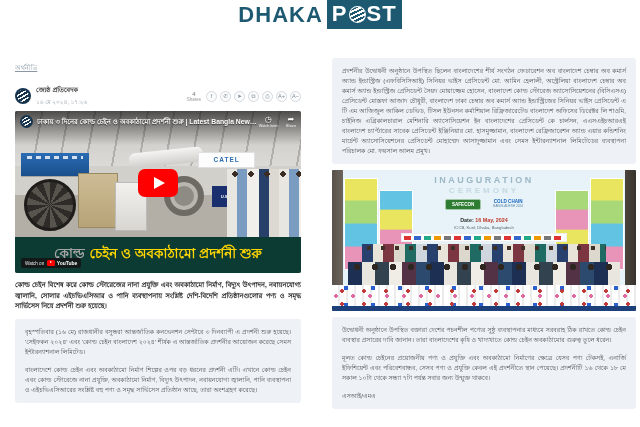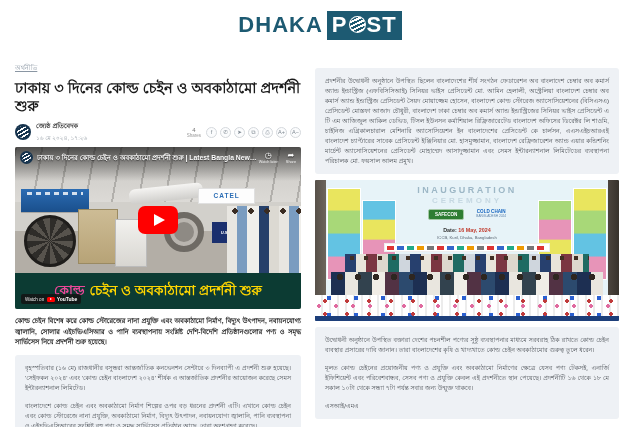--- a/index.html
+++ b/index.html
@@ -2,32 +2,32 @@
 <html><head>
 <meta charset="utf-8">
 <style>
   * { margin:0; padding:0; box-sizing:border-box; }
   html,body { width:640px; height:427px; overflow:hidden; background:#fff;
     font-family:"Liberation Sans","DejaVu Sans",sans-serif; }
   .page { position:relative; width:640px; height:427px; background:#fff; }
 
   
   .hdr { position:absolute; top:0; left:0; width:640px; height:50px;
-    display:flex; align-items:center; justify-content:center; }
+    display:flex; align-items:flex-start; justify-content:center; }
   .logo { display:flex; align-items:center; gap:4px; }
   .logo-dhaka { font-size:22px; font-weight:bold; color:#1d5a72; letter-spacing:1px; }
   .logo-box { background:#1d5a72; color:#fff; font-size:22px; font-weight:bold;
     letter-spacing:1px; padding:1px 5px 2px 5px; display:flex; align-items:center; gap:1px; }
   .logo-globe { width:17px; height:17px; border-radius:50%; background:#fff; position:relative; overflow:hidden; }
   .logo-globe::before { content:""; position:absolute; inset:1px;
     background:repeating-linear-gradient(-25deg,#1d5a72 0 2px,transparent 2px 4px); border-radius:50%; }
 
   
   .col-l { position:absolute; left:15px; top:56px; width:286px; }
-  .col-r { position:absolute; left:315px; top:58px; width:304px;margin-top:10px; }
+  .col-r { position:absolute; left:332px; top:58px; width:304px; }
 
   .cat { font-size:6.5px; color:#8a96a3; text-decoration:underline; margin-bottom:5px; display:inline-block; }
   .headline { font-size:14.5px; font-weight:bold; color:#1b1b1b; line-height:1.25; }
 
   .byline { display:flex; align-items:center; margin-top:7px; height:20px; }
   .avatar { width:16px; height:16px; border-radius:50%; overflow:hidden; position:relative;
     background:#17344e; flex:0 0 auto; }
   .avatar::before { content:""; position:absolute; inset:2px;
     background:repeating-linear-gradient(-30deg,#fff 0 1.5px,transparent 1.5px 3.5px); border-radius:50%; }
   .by-meta { margin-left:5px; }
@@ -83,21 +83,21 @@
   .vt-act .l { font-size:3.8px; opacity:.9; }
   .vt-play { position:absolute; left:50%; top:36%; transform:translateX(-50%); width:40px; height:28px;
     background:#f00; border-radius:7px; display:flex; align-items:center; justify-content:center; }
   .vt-play::after { content:""; border-left:11px solid #fff; border-top:6.5px solid transparent;
     border-bottom:6.5px solid transparent; margin-left:2px; }
   .vt-band1 { position:absolute; left:0; right:0; top:63%; text-align:center; }
   .vt-band1 span { display:inline-block; background:#0c3b33; color:#fff; font-weight:bold;
     font-size:13px; padding:1px 10px 2px 10px; }
   .vt-band2 { position:absolute; left:0; right:0; top:77.5%; bottom:0; background:#0c3b33;
     display:flex; align-items:center; justify-content:center; gap:5px; font-weight:bold; font-size:13.5px; }
-  .vt-band2 .w1 { color:#ec4899; } .vt-band2 .w2 { color:#ffd600; }
+  .vt-band2 .w1 { color:#a3a3a3; } .vt-band2 .w2 { color:#ffd600; }
   .vt-badge { position:absolute; left:6px; bottom:5px; background:rgba(20,20,20,.85); border-radius:2px;
     display:flex; align-items:center; gap:3px; padding:2px 4px; }
   .vt-badge .wo { color:#e8e8e8; font-size:4.6px; }
   .yt-logo { display:flex; align-items:center; gap:1.5px; }
   .yt-play { width:8px; height:5.5px; background:#f00; border-radius:1.5px; position:relative; }
   .yt-play::after { content:""; position:absolute; left:3px; top:1.2px; border-left:2.6px solid #fff;
     border-top:1.6px solid transparent; border-bottom:1.6px solid transparent; }
   .yt-word { color:#fff; font-size:5px; font-weight:bold; }
 
   
@@ -169,21 +169,20 @@
       <span class="logo-box">
         <span>P</span>
         <span class="logo-globe"></span>
         <span>ST</span>
       </span>
     </div>
   </div>
 
   <div class="col-l">
     <span class="cat">অর্থনীতি</span>
-    <div class="headline">ঢাকায় ৩ দিনের কোল্ড চেইন ও অবকাঠামো প্রদর্শনী শুরু</div>
 
     <div class="byline">
       <span class="avatar"></span>
       <span class="by-meta">
         <div class="by-name">জ্যেষ্ঠ প্রতিবেদক</div>
         <div class="by-date">১৬ মে ২০২৪, ১৭:২৬</div>
       </span>
       <span class="share-wrap">
         <span class="share-count">
           <div class="n">4</div>

